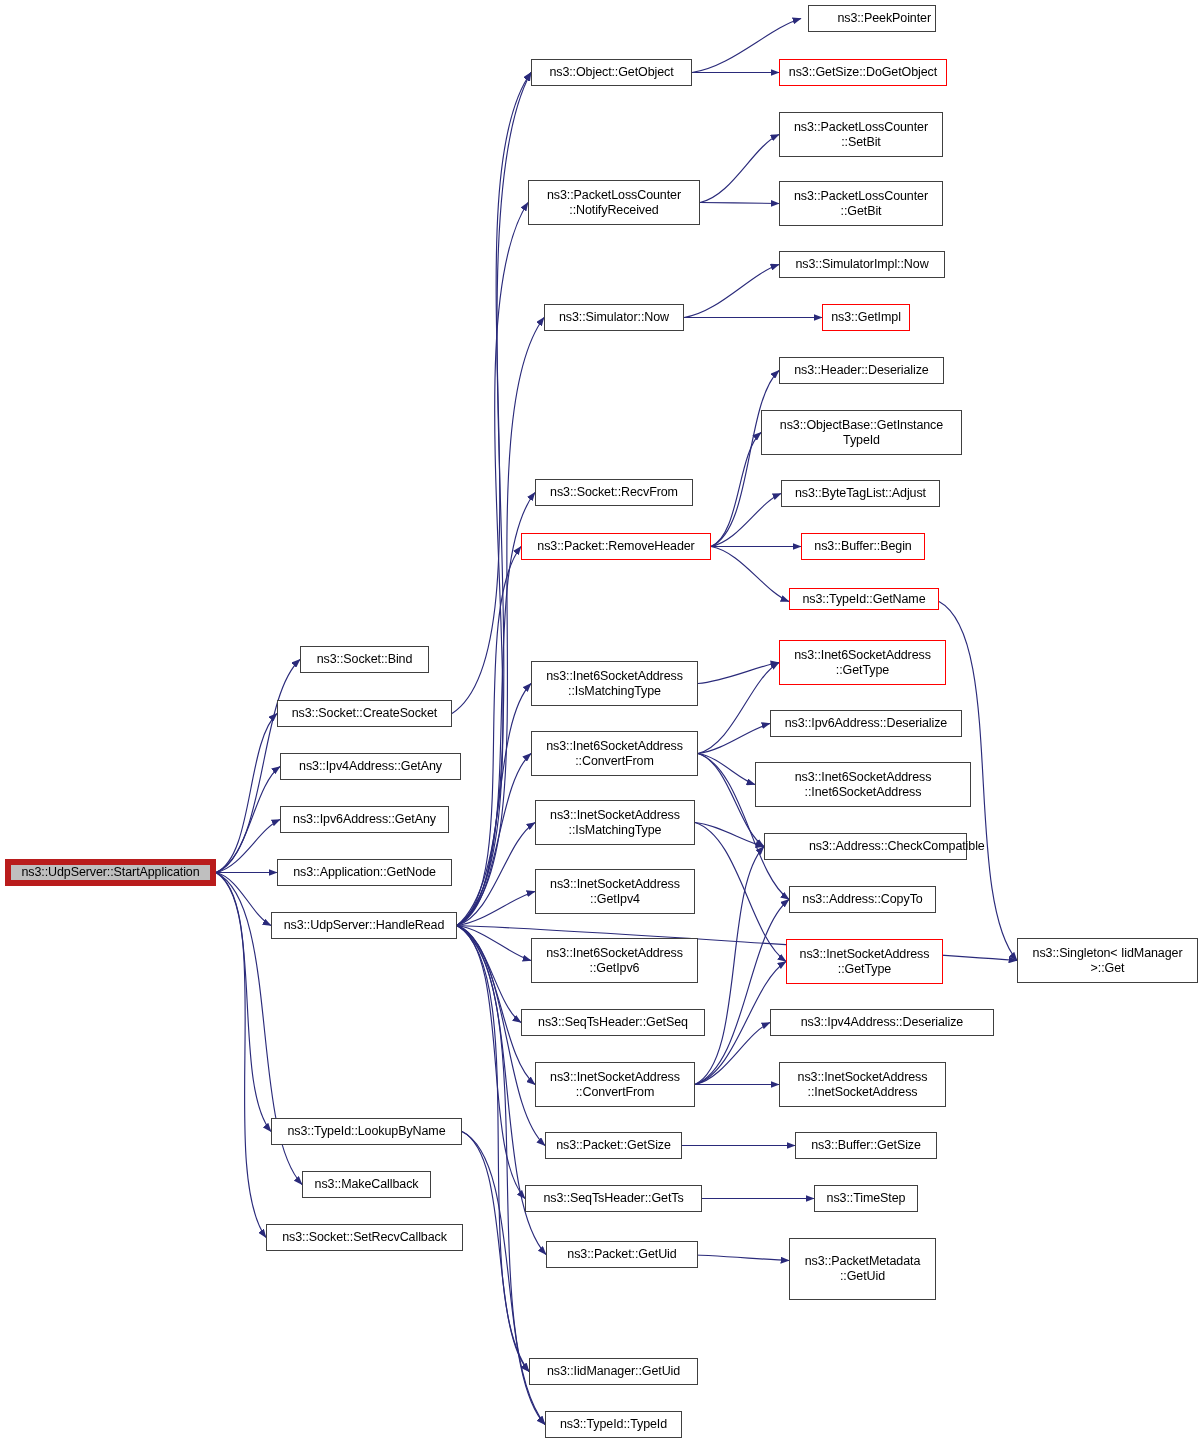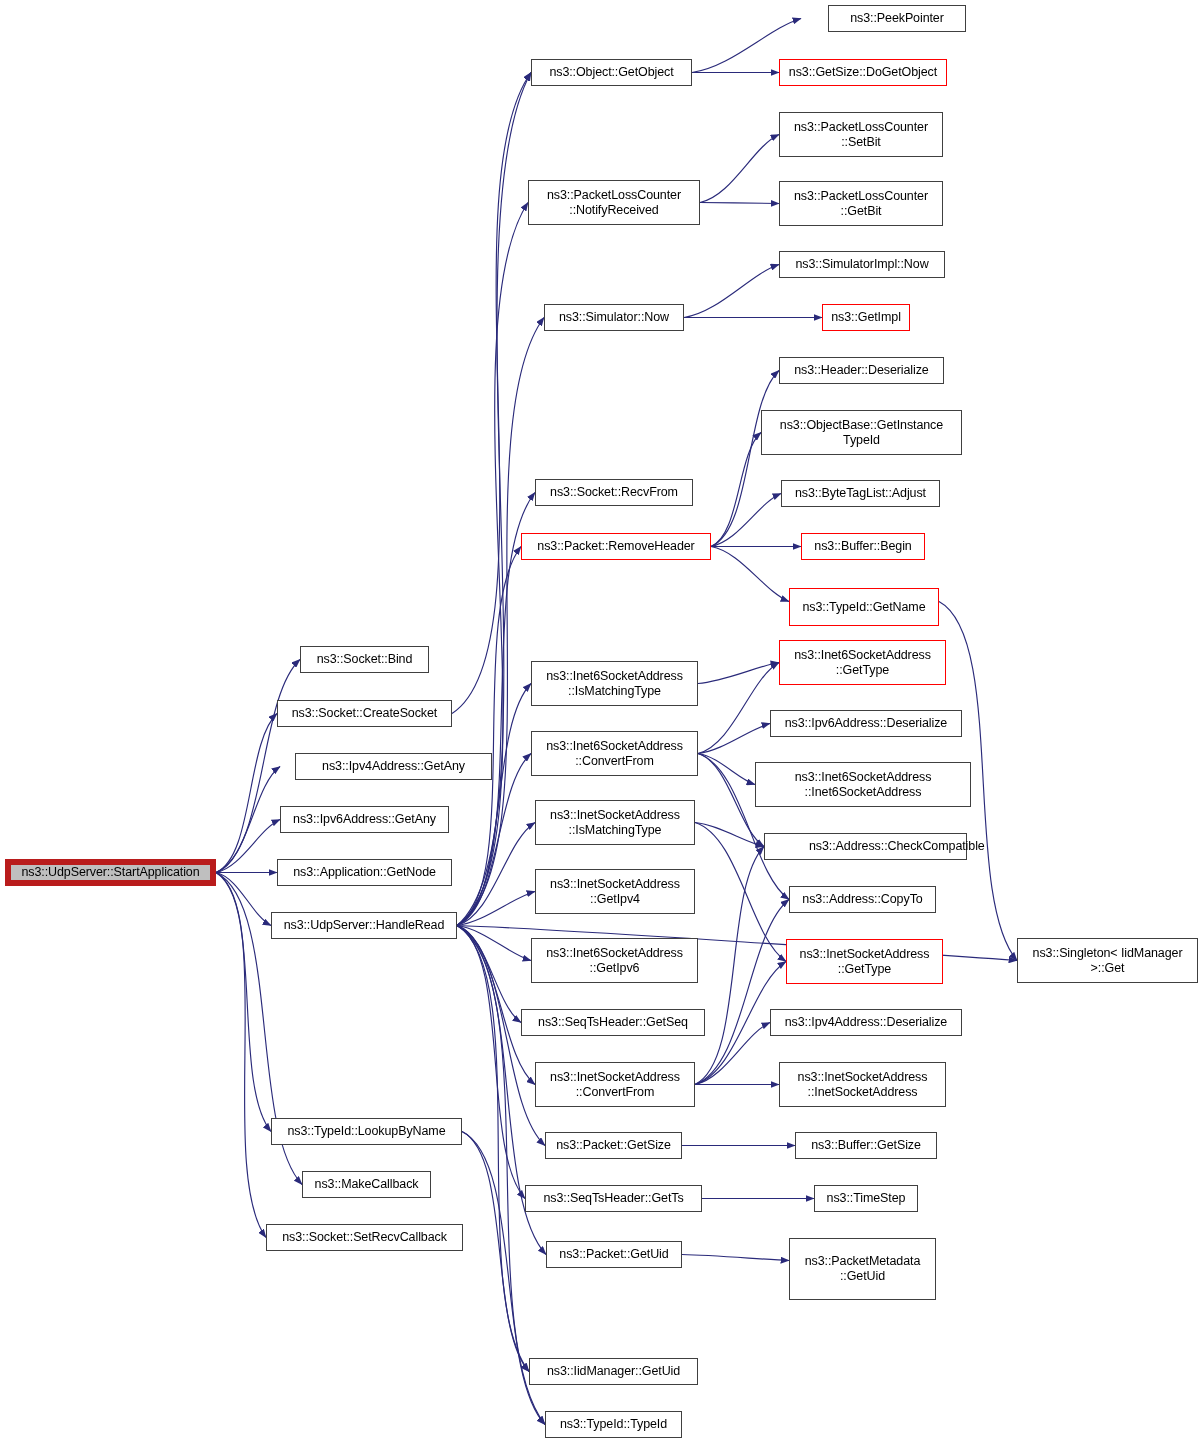--- a/index.html
+++ b/index.html
@@ -95,21 +95,21 @@
         <path d="M702,1198.5 C735.88,1198.5 786.28,1198.5 814,1198.5" marker-end="url(#arrow)"></path>
         <path d="M682,1254.5 C715.0935,1255.1 761.9235,1259.42 789,1260.5" marker-end="url(#arrow)"></path>
         <path d="M939,601.5 C1006.034,637.4 962.154,895.88 1017,960.5" marker-end="url(#arrow)"></path>
         <path d="M457,925.5 C561.5,929 931.5,954.2 1017,960.5" marker-end="url(#arrow)"></path>
       </g>
   </svg>
   <div id="node-layer">
       <div class="node root" style="left: 5px; top: 859px; width: 211px; height: 27px;"><span>ns3::UdpServer::StartApplication</span></div>
       <div class="node" style="left: 300px; top: 646px; width: 129px; height: 27px;"><span>ns3::Socket::Bind</span></div>
       <div class="node" style="left: 277px; top: 700px; width: 175px; height: 27px;"><span>ns3::Socket::CreateSocket</span></div>
-      <div class="node" style="left: 295px; top: 753px; width: 197px; height: 27px;"><span>ns3::Ipv4Address::GetAny</span></div>
+      <div class="node" style="left: 280px; top: 753px; width: 181px; height: 27px;"><span>ns3::Ipv4Address::GetAny</span></div>
       <div class="node" style="left: 280px; top: 806px; width: 169px; height: 27px;"><span>ns3::Ipv6Address::GetAny</span></div>
       <div class="node" style="left: 277px; top: 859px; width: 175px; height: 27px;"><span>ns3::Application::GetNode</span></div>
       <div class="node" style="left: 271px; top: 912px; width: 186px; height: 27px;"><span>ns3::UdpServer::HandleRead</span></div>
       <div class="node" style="left: 271px; top: 1118px; width: 191px; height: 27px;"><span>ns3::TypeId::LookupByName</span></div>
       <div class="node" style="left: 302px; top: 1171px; width: 129px; height: 27px;"><span>ns3::MakeCallback</span></div>
       <div class="node" style="left: 266px; top: 1224px; width: 197px; height: 27px;"><span>ns3::Socket::SetRecvCallback</span></div>
       <div class="node" style="left: 531px; top: 59px; width: 161px; height: 27px;"><span>ns3::Object::GetObject</span></div>
       <div class="node" style="left: 528px; top: 180px; width: 172px; height: 45px;"><span>ns3::PacketLossCounter
 ::NotifyReceived</span></div>
       <div class="node" style="left: 544px; top: 304px; width: 140px; height: 27px;"><span>ns3::Simulator::Now</span></div>
@@ -123,47 +123,47 @@
 ::IsMatchingType</span></div>
       <div class="node" style="left: 535px; top: 869px; width: 160px; height: 45px;"><span>ns3::InetSocketAddress
 ::GetIpv4</span></div>
       <div class="node" style="left: 531px; top: 938px; width: 167px; height: 45px;"><span>ns3::Inet6SocketAddress
 ::GetIpv6</span></div>
       <div class="node" style="left: 521px; top: 1009px; width: 184px; height: 27px;"><span>ns3::SeqTsHeader::GetSeq</span></div>
       <div class="node" style="left: 535px; top: 1062px; width: 160px; height: 45px;"><span>ns3::InetSocketAddress
 ::ConvertFrom</span></div>
       <div class="node" style="left: 545px; top: 1132px; width: 137px; height: 27px;"><span>ns3::Packet::GetSize</span></div>
       <div class="node" style="left: 525px; top: 1185px; width: 177px; height: 27px;"><span>ns3::SeqTsHeader::GetTs</span></div>
-      <div class="node" style="left: 546px; top: 1241px; width: 136px; height: 27px;"><span>ns3::Packet::GetUid</span></div>
+      <div class="node" style="left: 546px; top: 1241px; width: 152px; height: 27px;"><span>ns3::Packet::GetUid</span></div>
       <div class="node" style="left: 529px; top: 1358px; width: 169px; height: 27px;"><span>ns3::IidManager::GetUid</span></div>
       <div class="node" style="left: 545px; top: 1411px; width: 137px; height: 27px;"><span>ns3::TypeId::TypeId</span></div>
-      <div class="node" style="left: 828px; top: 5px; width: 138px; height: 27px;"><span>ns3::PeekPointer</span></div>
+      <div class="node" style="left: 808px; top: 5px; width: 128px; height: 27px; text-align: right;"><span>ns3::PeekPointer</span></div>
       <div class="node red" style="left: 779px; top: 59px; width: 168px; height: 27px;"><span>ns3::GetSize::DoGetObject</span></div>
       <div class="node" style="left: 779px; top: 112px; width: 164px; height: 45px;"><span>ns3::PacketLossCounter
 ::SetBit</span></div>
       <div class="node" style="left: 779px; top: 181px; width: 164px; height: 45px;"><span>ns3::PacketLossCounter
 ::GetBit</span></div>
       <div class="node" style="left: 779px; top: 251px; width: 166px; height: 27px;"><span>ns3::SimulatorImpl::Now</span></div>
       <div class="node red" style="left: 822px; top: 304px; width: 88px; height: 27px;"><span>ns3::GetImpl</span></div>
       <div class="node" style="left: 779px; top: 357px; width: 165px; height: 27px;"><span>ns3::Header::Deserialize</span></div>
       <div class="node" style="left: 761px; top: 410px; width: 201px; height: 45px;"><span>ns3::ObjectBase::GetInstance
 TypeId</span></div>
       <div class="node" style="left: 781px; top: 480px; width: 159px; height: 27px;"><span>ns3::ByteTagList::Adjust</span></div>
       <div class="node red" style="left: 801px; top: 533px; width: 124px; height: 27px;"><span>ns3::Buffer::Begin</span></div>
-      <div class="node red" style="left: 789px; top: 588px; width: 150px; height: 38px; justify-content: flex-end;"><span>ns3::TypeId::GetName</span></div>
+      <div class="node red" style="left: 789px; top: 588px; width: 150px; height: 22px; justify-content: flex-end;"><span>ns3::TypeId::GetName</span></div>
       <div class="node red" style="left: 779px; top: 640px; width: 167px; height: 45px;"><span>ns3::Inet6SocketAddress
 ::GetType</span></div>
       <div class="node" style="left: 770px; top: 710px; width: 192px; height: 27px;"><span>ns3::Ipv6Address::Deserialize</span></div>
       <div class="node" style="left: 755px; top: 762px; width: 216px; height: 45px;"><span>ns3::Inet6SocketAddress
 ::Inet6SocketAddress</span></div>
       <div class="node" style="left: 764px; top: 833px; width: 203px; height: 27px; padding-left: 44px;"><span>ns3::Address::CheckCompatible</span></div>
       <div class="node" style="left: 789px; top: 886px; width: 147px; height: 27px;"><span>ns3::Address::CopyTo</span></div>
       <div class="node red" style="left: 786px; top: 939px; width: 157px; height: 45px;"><span>ns3::InetSocketAddress
 ::GetType</span></div>
-      <div class="node" style="left: 770px; top: 1009px; width: 192px; height: 27px;"><span>ns3::Ipv4Address::Deserialize</span></div>
+      <div class="node" style="left: 770px; top: 1009px; width: 224px; height: 27px;"><span>ns3::Ipv4Address::Deserialize</span></div>
       <div class="node" style="left: 779px; top: 1062px; width: 167px; height: 45px;"><span>ns3::InetSocketAddress
 ::InetSocketAddress</span></div>
       <div class="node" style="left: 795px; top: 1132px; width: 142px; height: 27px;"><span>ns3::Buffer::GetSize</span></div>
       <div class="node" style="left: 814px; top: 1185px; width: 104px; height: 27px;"><span>ns3::TimeStep</span></div>
       <div class="node" style="left: 789px; top: 1238px; width: 147px; height: 62px;"><span>ns3::PacketMetadata
 ::GetUid</span></div>
       <div class="node" style="left: 1017px; top: 938px; width: 181px; height: 45px;"><span>ns3::Singleton&lt; IidManager
 &gt;::Get</span></div>
     </div>
 </div>

